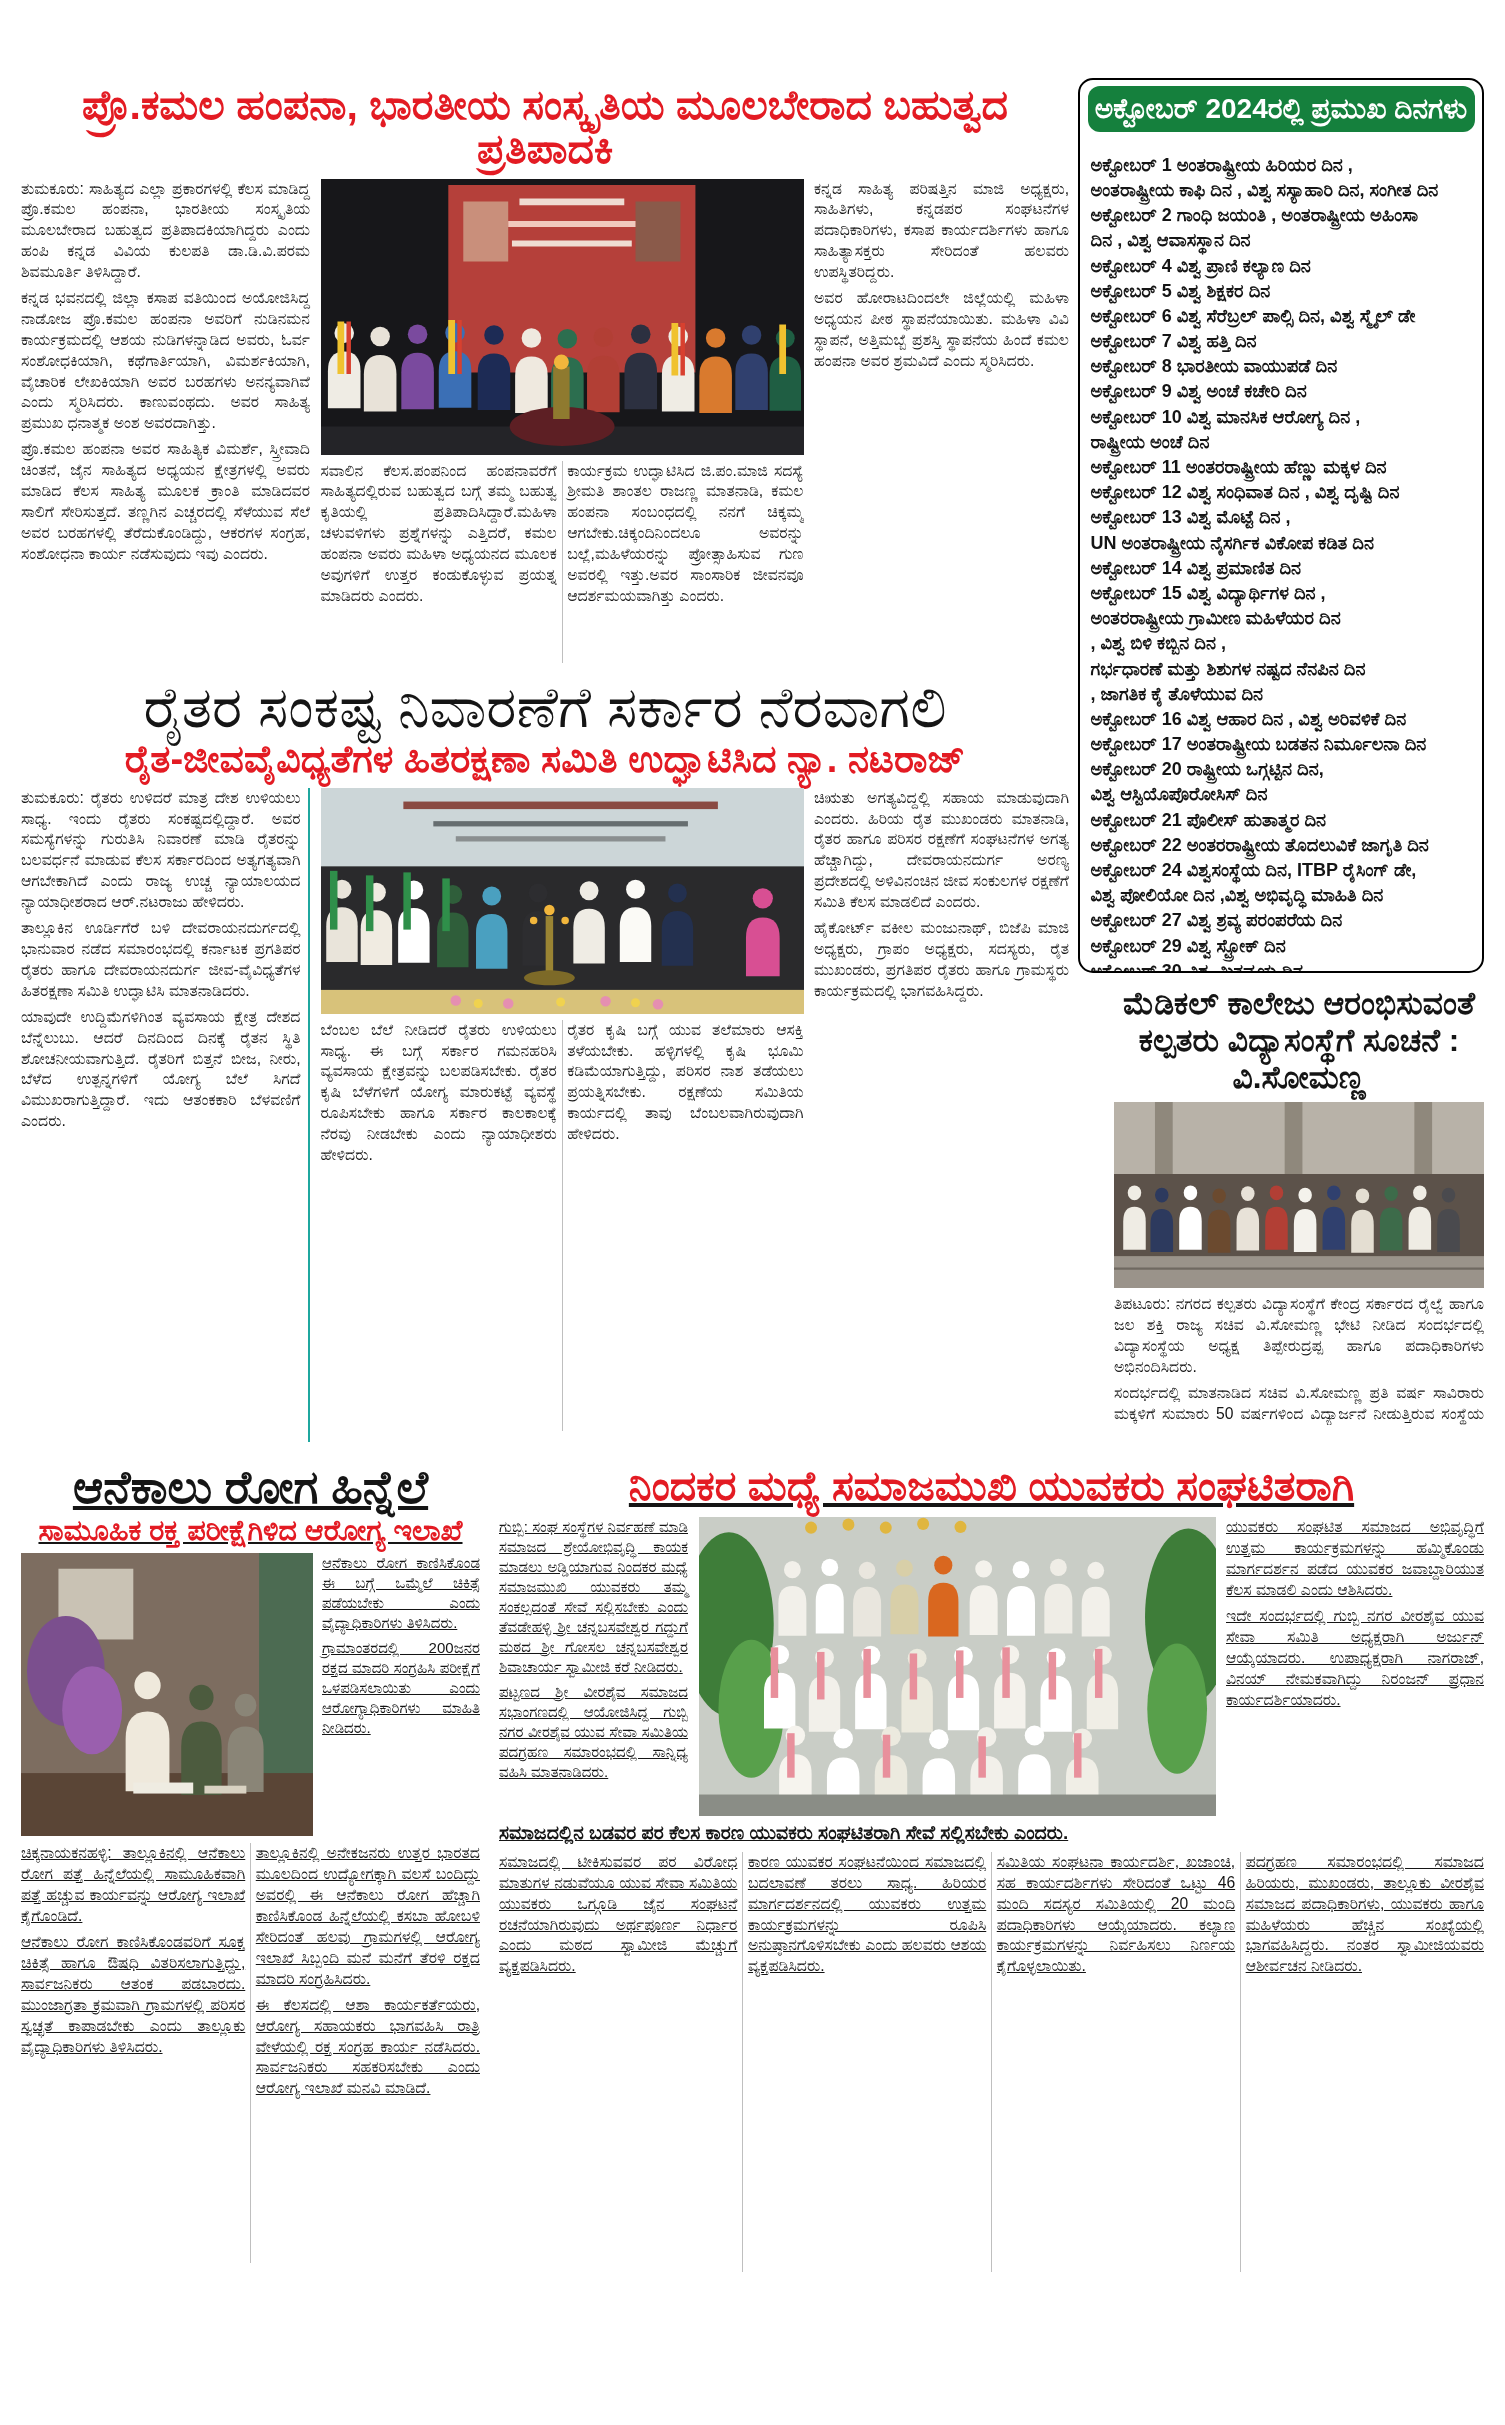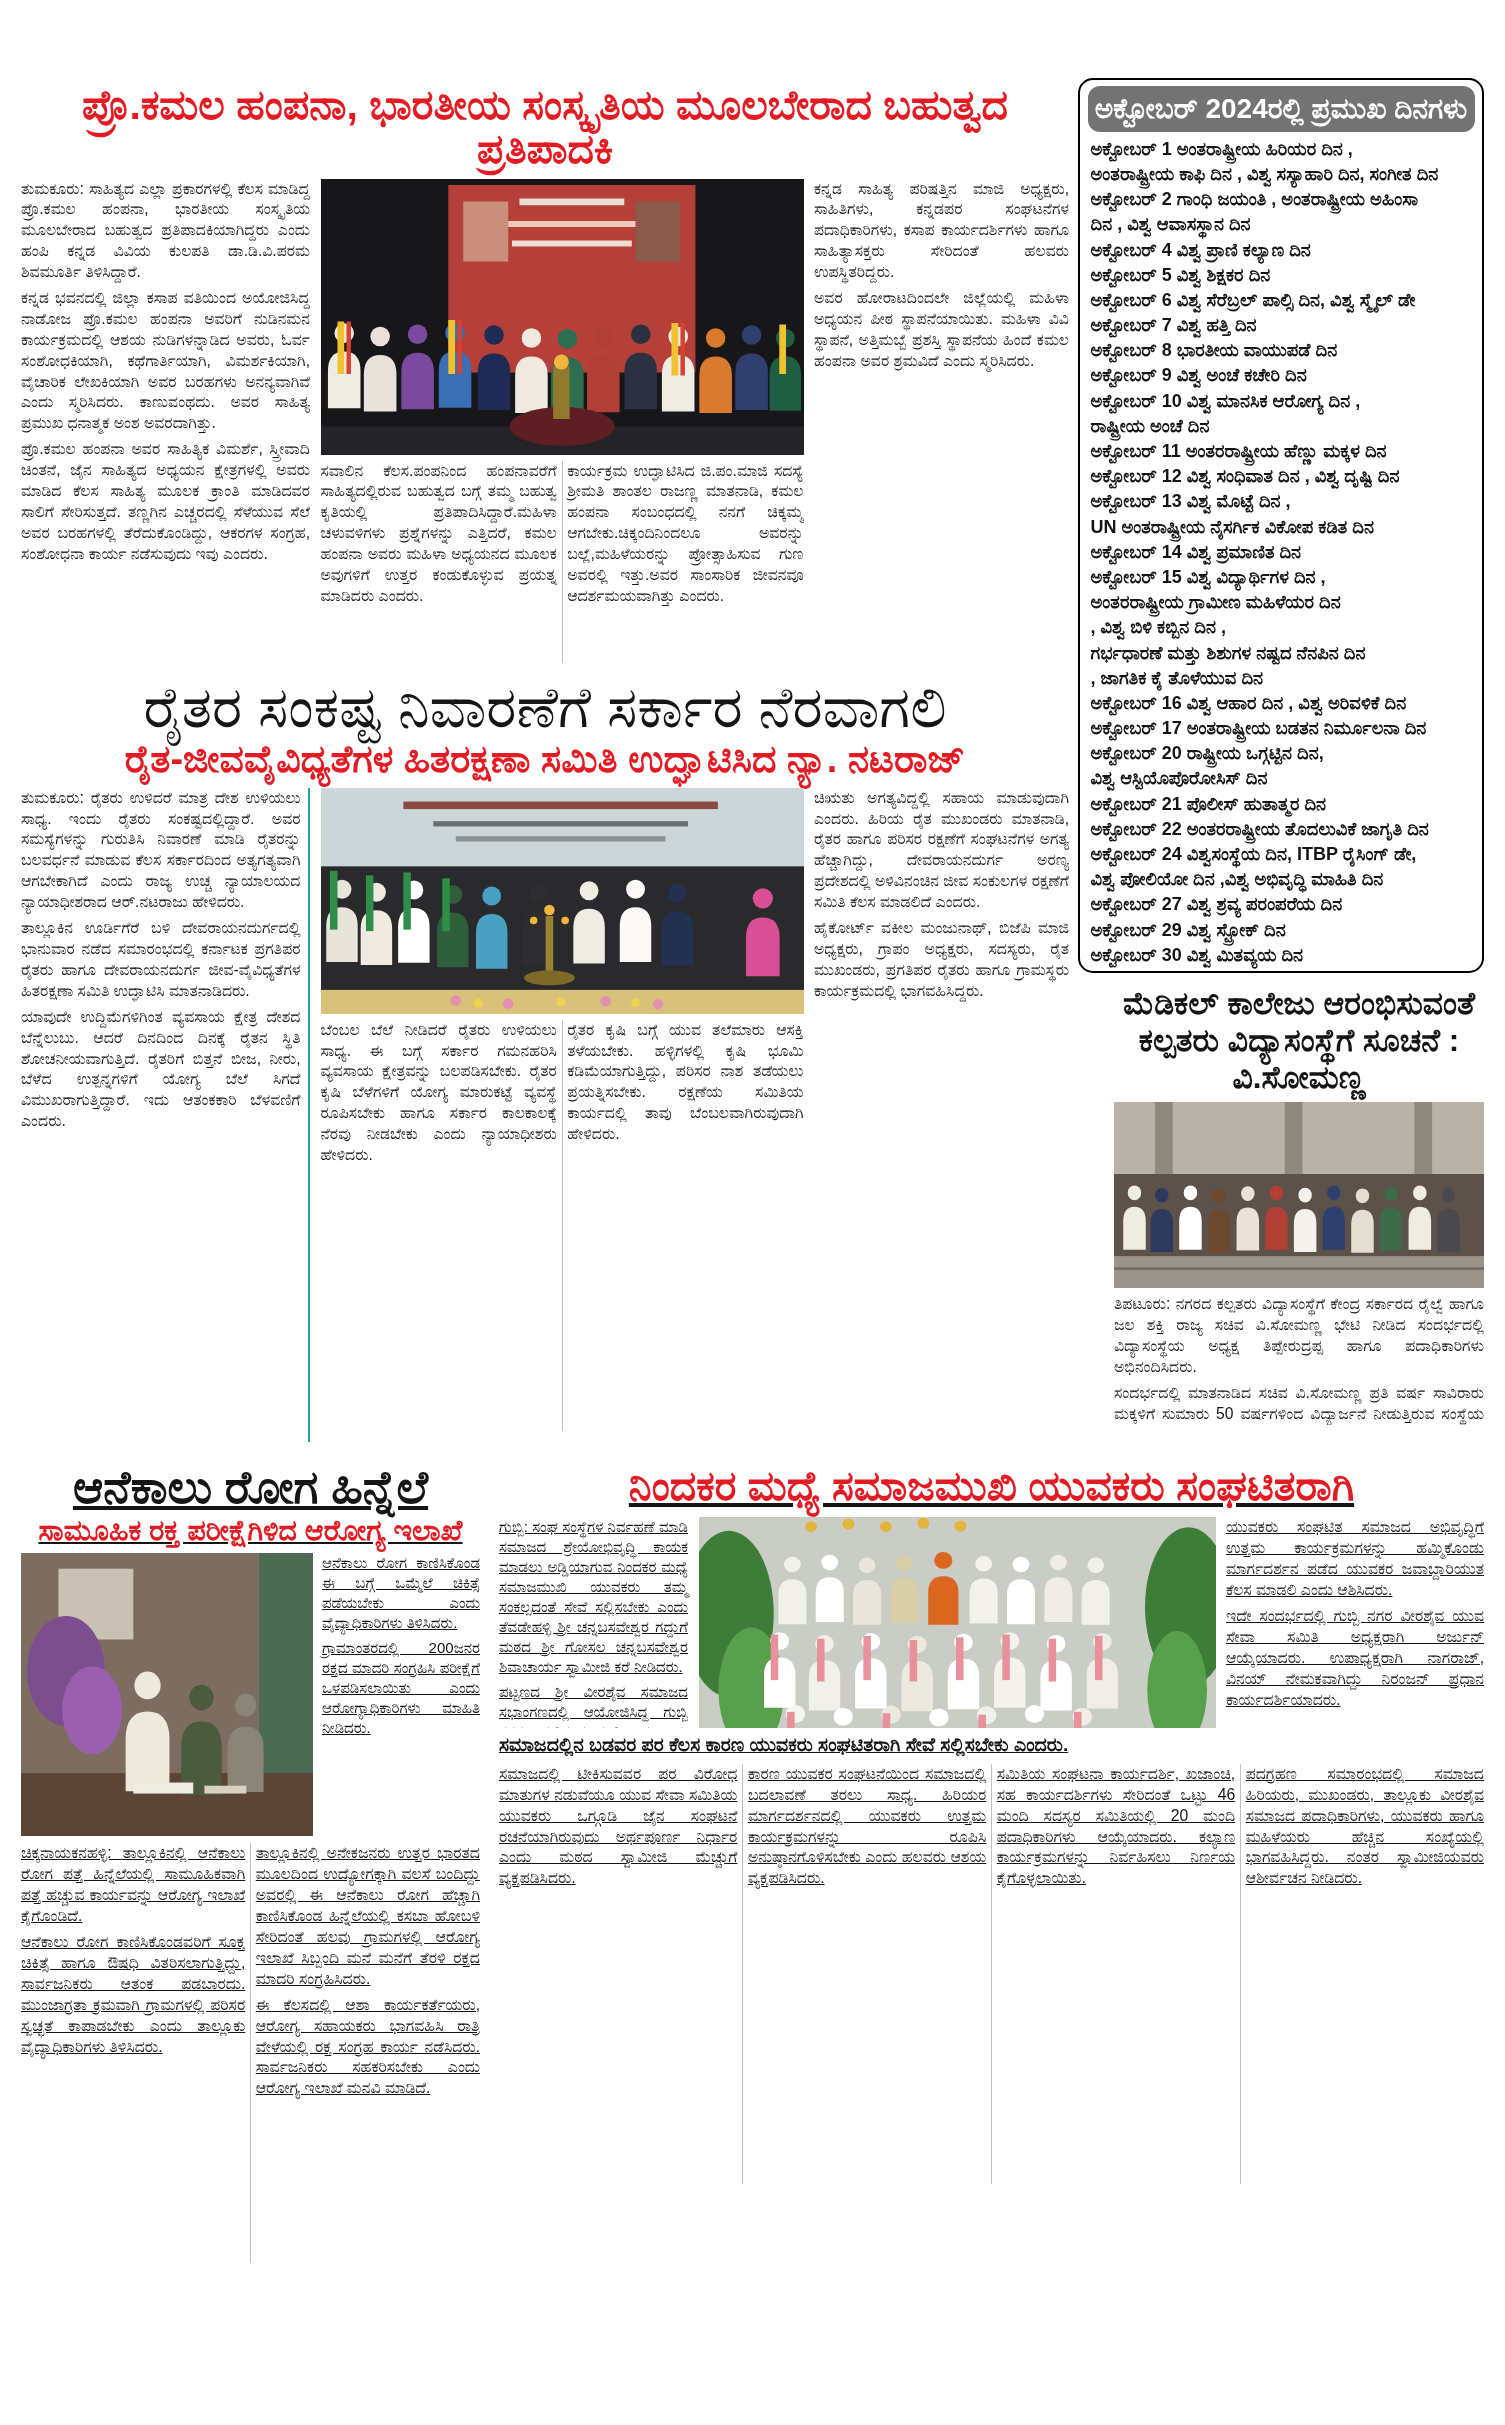--- a/index.html
+++ b/index.html
@@ -30,35 +30,35 @@
   .art-grid{display:grid;grid-template-columns:289px 483px 1fr;gap:10.5px;overflow:hidden;}
   #article1 .art-grid{height:489px;}
   #article2 .art-grid{height:654px;}
   .teal-rule{border-right:2.2px solid #1fa79f;padding-right:7.5px;}
   .two-col{column-count:2;column-gap:10.5px;column-rule:0.7px solid #bfbfbf;overflow:hidden;}
   .photo{width:100%;overflow:hidden;background:#222;}
   .photo svg{display:block;width:100%;height:100%;}
   
   .daysbox{border:2.2px solid #000;border-radius:15px;padding:7.5px 10.5px 6px 10.5px;height:895px;
            overflow:hidden;box-sizing:border-box;}
-  .daysbox .title{background:#737373;color:#fff;border-radius:12px;text-align:center;font-size:28px;
-                  font-weight:bold;padding:7.5px 3px;margin:-1.5px -3px 5px -3px;line-height:1.1;}
+  .daysbox .title{background:#15803d;color:#fff;border-radius:12px;text-align:center;font-size:28px;
+                  font-weight:bold;padding:7.5px 3px;margin:-1.5px -3px 21px -3px;line-height:1.1;}
   .daysbox .line{font-size:18px;font-weight:600;line-height:1.4;}
   .medical{margin-top:10.5px;height:441px;overflow:hidden;padding-left:36px;}
   .medical .mhead{font-size:31.5px;font-weight:bold;text-align:center;line-height:1.18;margin:1.5px 0 6px 0;}
   .medical .photo{height:186px;margin-bottom:6px;}
   
   .bottomrow{display:grid;grid-template-columns:459px 1fr;gap:19px;margin-top:21px;text-decoration:underline;}
   .bl-head{font-size:46px;font-weight:bold;line-height:1.0;margin:1.5px 0 4.5px 0;text-align:center;}
   .bl-sub{font-size:28.5px;margin:0 0 7.5px 0;}
   .bl-grid{display:grid;grid-template-columns:292px 1fr;gap:9px;height:283px;overflow:hidden;}
   .bl-grid .col{font-size:15px;}
   .bl-bottom{margin-top:7.5px;height:420px;overflow:hidden;}
   .br-head{font-size:41px;margin:1.5px 0 9px 0;}
-  .br-grid{display:grid;grid-template-columns:189px 517px 1fr;gap:10.5px;height:211px;overflow:hidden;}
+  .br-grid{display:grid;grid-template-columns:189px 517px 1fr;gap:10.5px;height:299px;overflow:hidden;}
   .br-caption{font-size:19px;font-weight:bold;margin:6px 0 7.5px 0;}
   .four-col{column-count:4;column-gap:10.5px;column-rule:0.7px solid #bfbfbf;height:420px;overflow:hidden;}
   :root{--red:#e31b23;}
 </style>
 </head>
 <body>
 
 <div class="page">
 
   <svg width="0" height="0" style="position:absolute">

